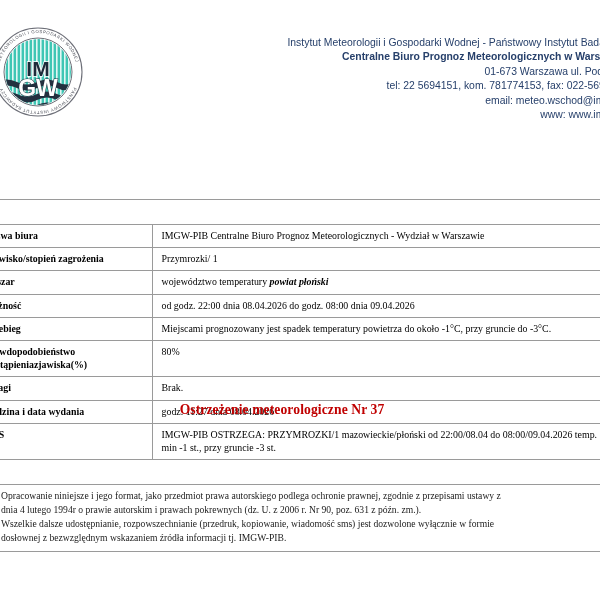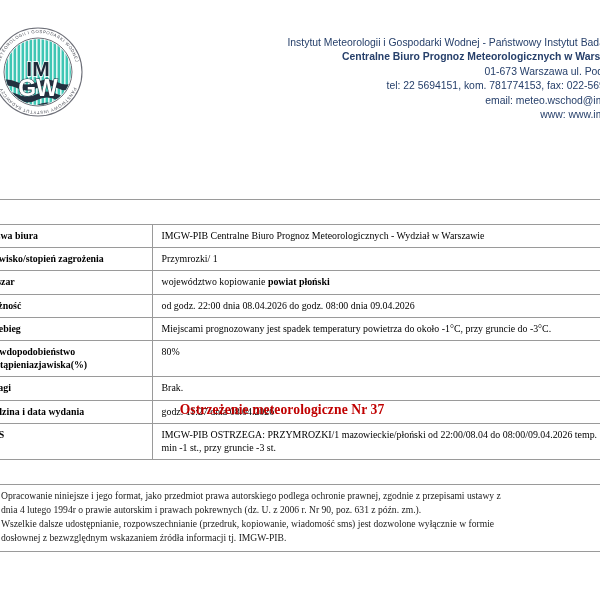--- a/index.html
+++ b/index.html
@@ -90,21 +90,21 @@
   #warning-table col.c-value { width: 466px; }
 
   #warning-table td.lbl {
     font-weight: bold;
     border-right: 1px solid #9a9a9a;
     padding-left: 2px;
   }
   #warning-table td.val {
     padding-left: 9px;
   }
-  #warning-table td.val b { font-weight: bold; }
+  #warning-table td.val b { font-weight: bold; font-style: italic; }
 
   
   #footer-note {
     position: absolute;
     left: -6px;
     top: 484px;
     width: 618px;           
     box-sizing: border-box;
     border: 1px solid #9a9a9a;
     padding: 4px 6px 6px 6px;
@@ -182,21 +182,21 @@
       <td class="val">IMGW-PIB Centralne Biuro Prognoz Meteorologicznych - Wydział w Warszawie</td>
     </tr>
 
     <tr>
       <td class="lbl">Zjawisko/stopień zagrożenia</td>
       <td class="val">Przymrozki/ 1</td>
     </tr>
 
     <tr>
       <td class="lbl">Obszar</td>
-      <td class="val"><span>województwo kopiowanie </span><b>powiat płoński</b></td>
+      <td class="val"><span>województwo temperatury </span><b>powiat płoński</b></td>
     </tr>
 
     <tr>
       <td class="lbl">Ważność</td>
       <td class="val">od godz. 22:00 dnia 08.04.2026 do godz. 08:00 dnia 09.04.2026</td>
     </tr>
 
     <tr>
       <td class="lbl">Przebieg</td>
       <td class="val">Miejscami prognozowany jest spadek temperatury powietrza do około -1°C, przy gruncie do -3°C.</td>

